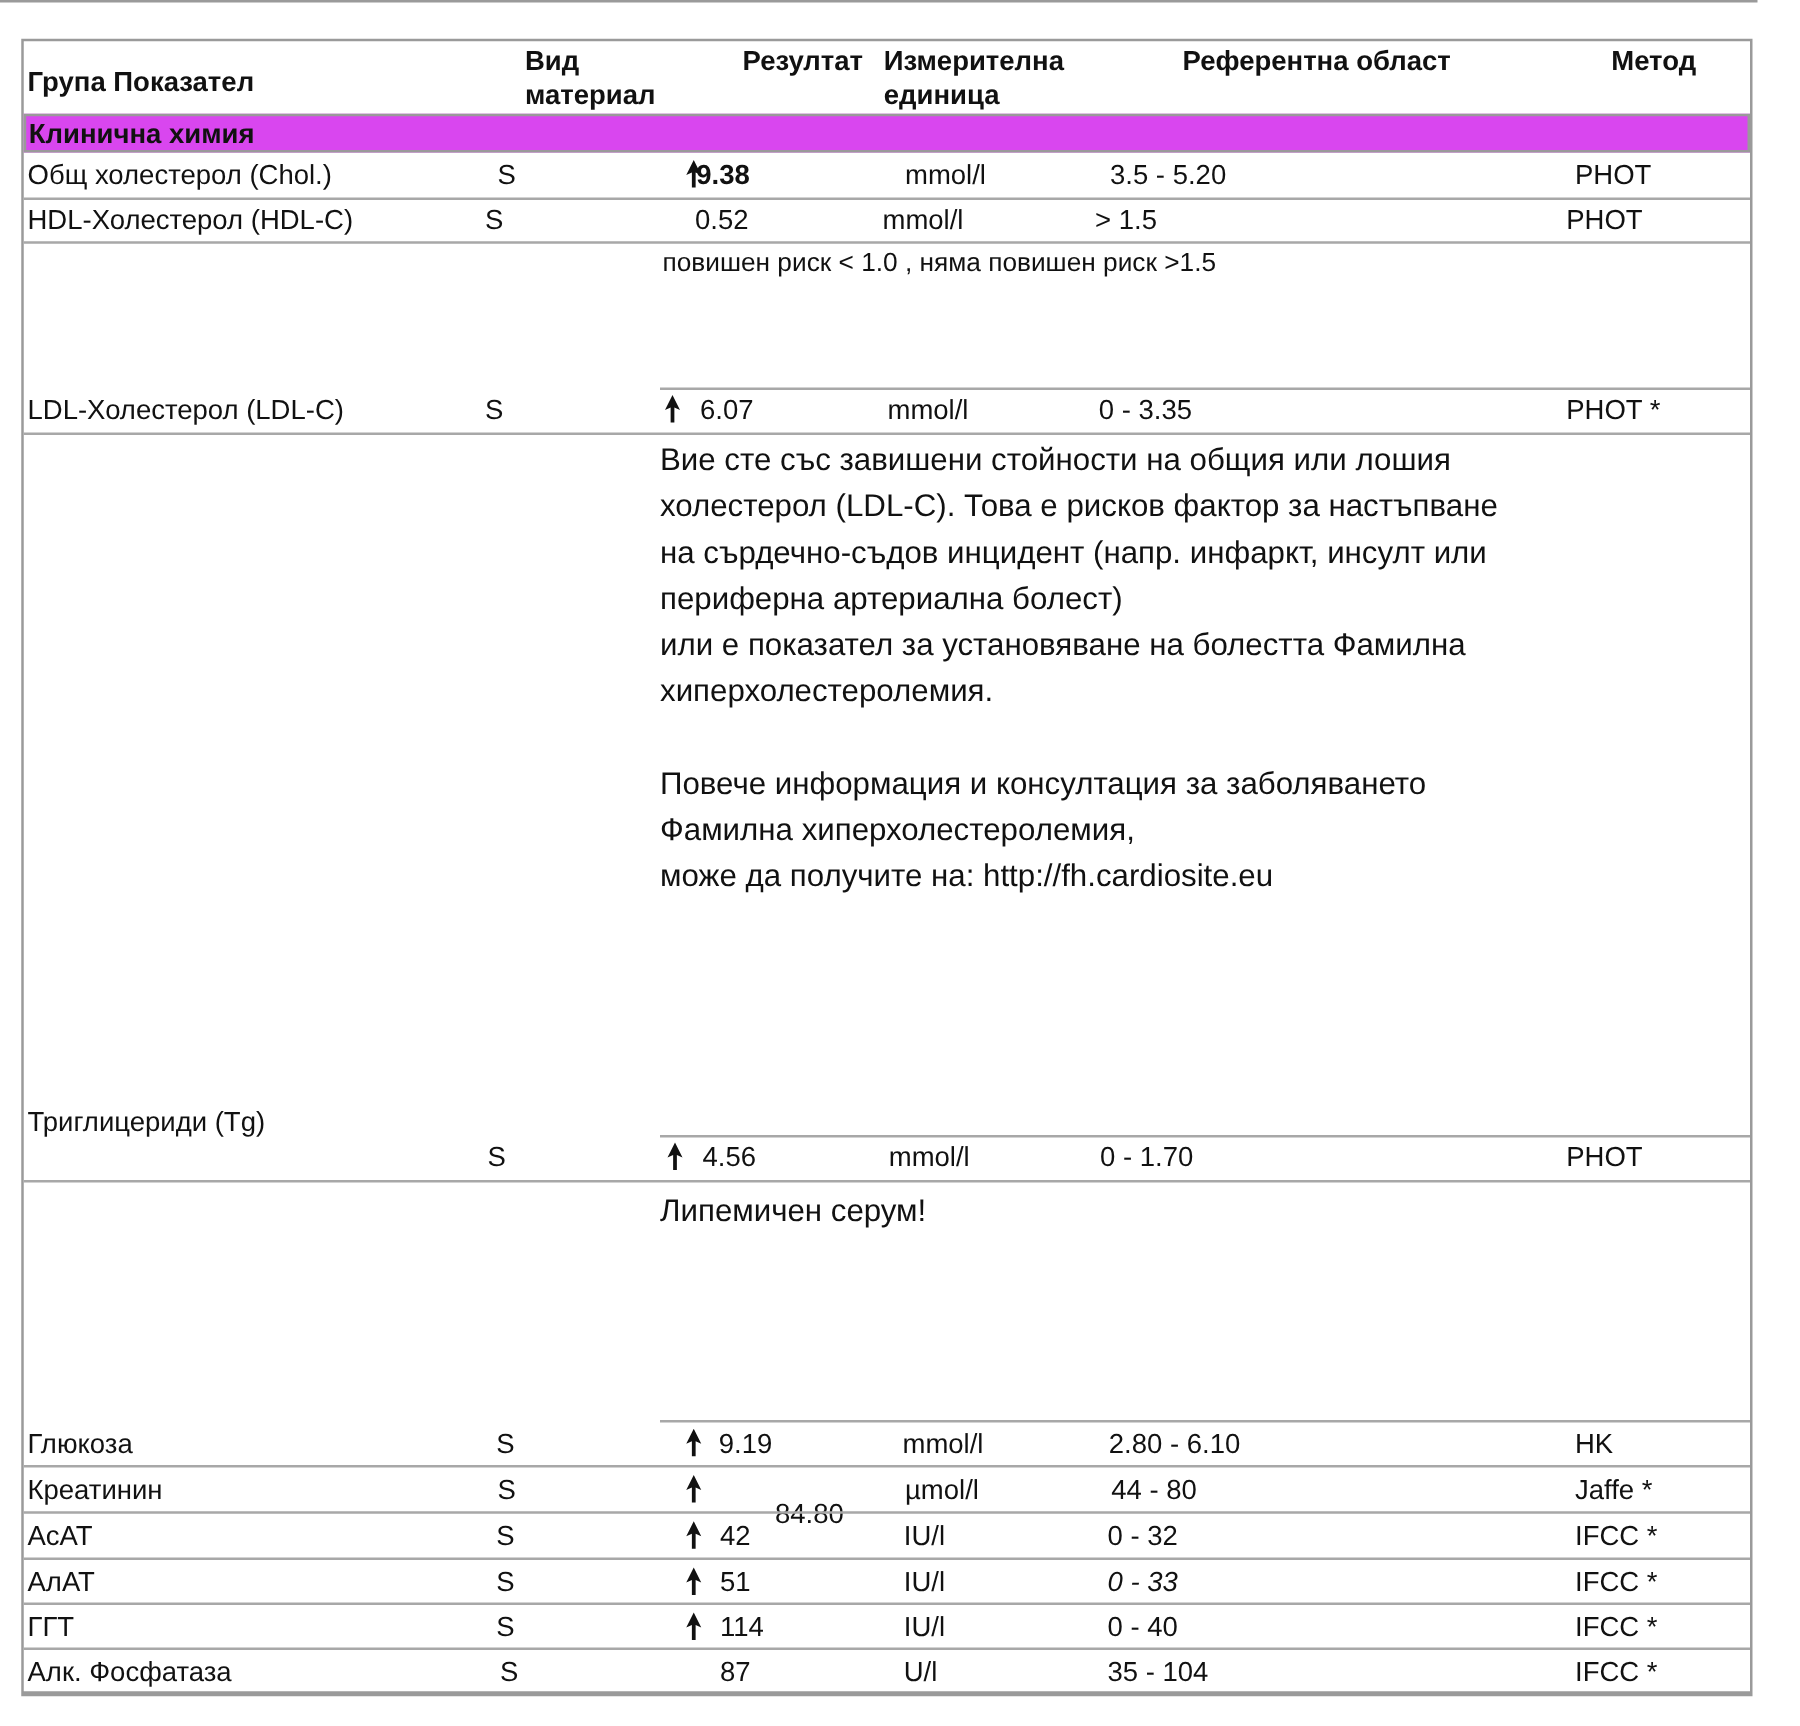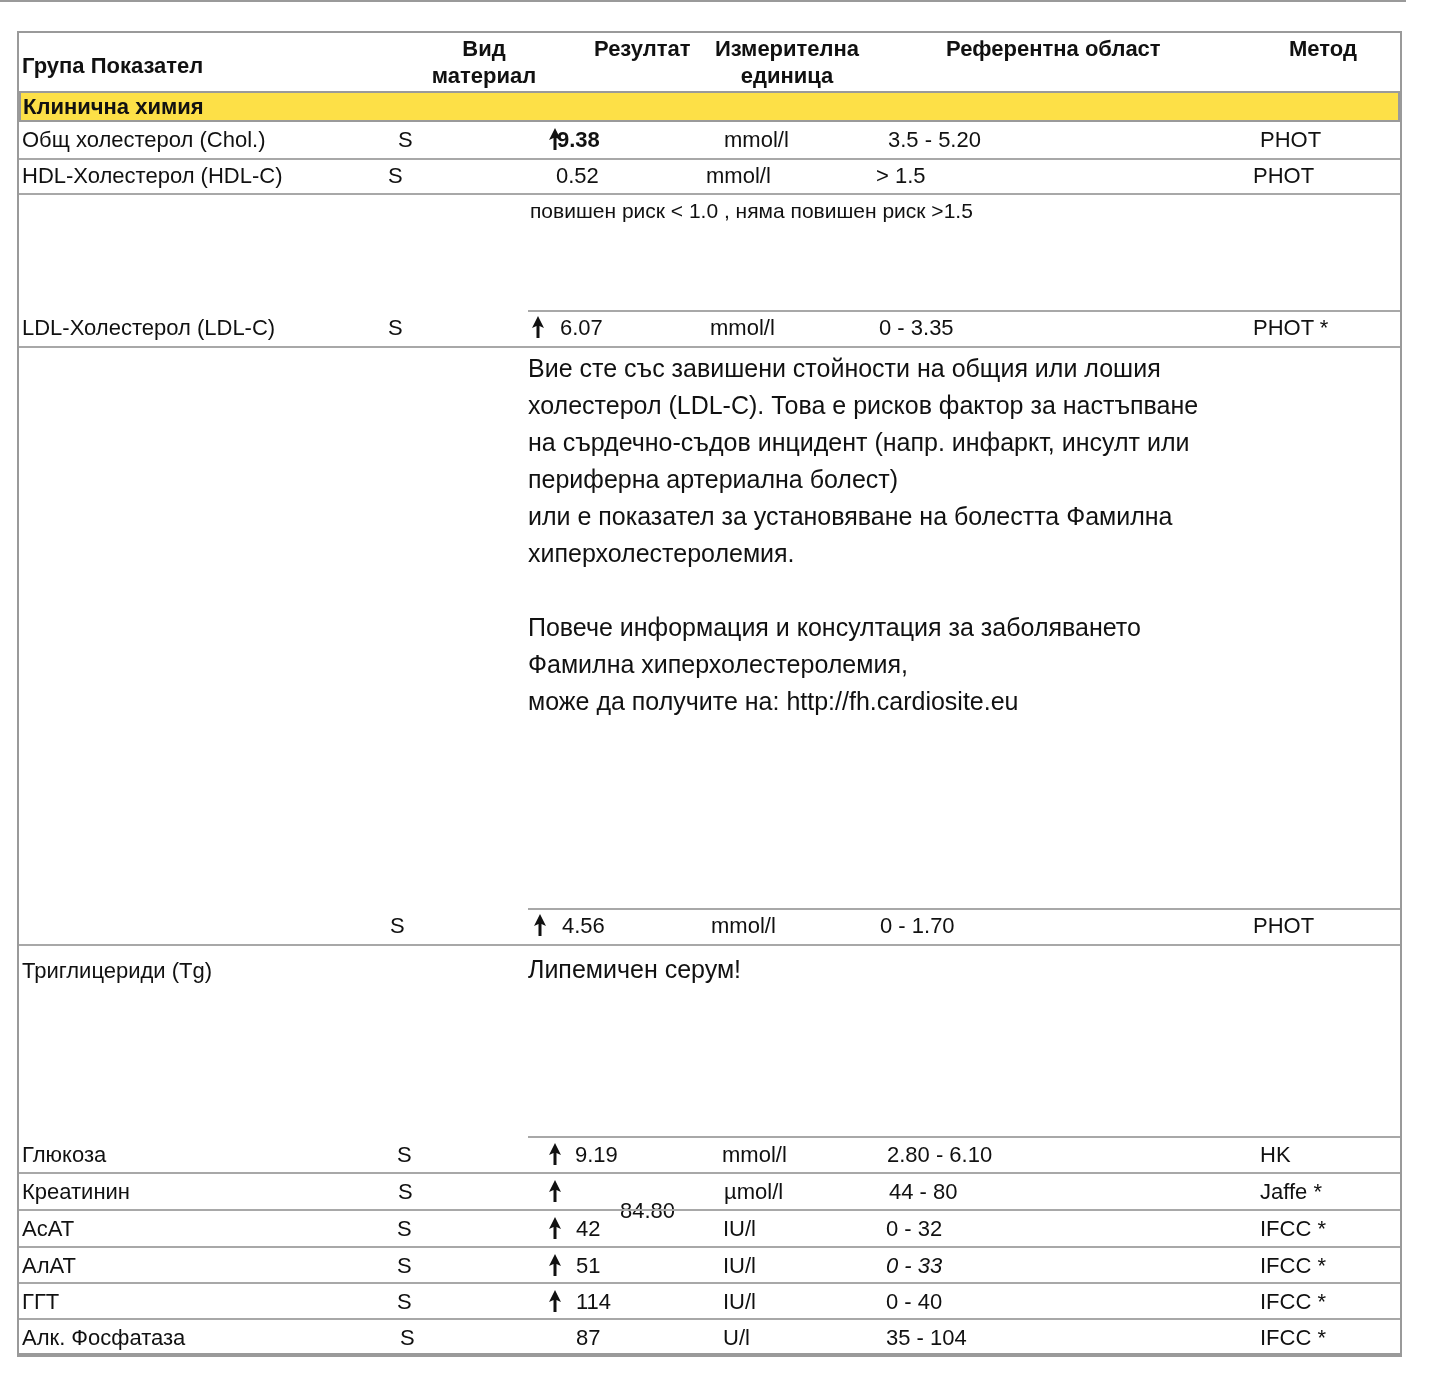--- a/index.html
+++ b/index.html
@@ -2,23 +2,23 @@
 <html><head>
   <meta charset="utf-8">
   <style>
     html, body { margin: 0; padding: 0; background: #ffffff; }
     body { width: 1440px; height: 1381px; position: relative; overflow: hidden;
            font-family: "Liberation Sans", "DejaVu Sans", sans-serif; color: #111; }
     .topline { position: absolute; left: 0; top: 0; width: 1406px; height: 2px; background: #9a9a9a; }
     .frame { position: absolute; left: 17px; top: 31px; width: 1385px; height: 1326px;
              border: 2px solid #9a9a9a; border-bottom: 4px solid #9a9a9a; box-sizing: border-box; }
     .abs { position: absolute; white-space: nowrap; }
-    .hdr { font-weight: bold; font-size: 22px; line-height: 27px; text-align: center; }
+    .hdr { font-weight: bold; font-size: 22px; line-height: 27px; text-align: left; }
     .section { position: absolute; left: 19px; top: 91px; width: 1381px; height: 31px;
-               background: #fde047; border: 2px solid #9a9a9a; box-sizing: border-box; }
+               background: #d946ef; border: 2px solid #9a9a9a; box-sizing: border-box; }
     .section span { position: absolute; left: 2px; top: 1px; font-weight: bold; font-size: 22px; }
     .hline { position: absolute; height: 2px; background: #a8a8a8; }
     .cell { font-size: 22px; line-height: 26px; }
     .arrow { display: inline-block; width: 14px; height: 24px; vertical-align: middle; }
     .comment-small { font-size: 21px; }
     .comment-big { font-size: 25px; line-height: 37px; white-space: pre-line; }
   </style>
 </head>
 <body>
 
@@ -72,21 +72,21 @@
           <path d="M7 1 L13 13 L8.5 11 L8.5 23 L5.5 23 L5.5 11 L1 13 Z" fill="#111"></path>
         </svg></div>
       <div class="abs cell" style="left:560px; top:315px;">6.07</div>
       <div class="abs cell" style="left:710px; top:315px;">mmol/l</div>
       <div class="abs cell" style="left:879px; top:315px;">0 - 3.35</div>
       <div class="abs cell" style="left:1253px; top:315px;text-align:right;">PHOT *</div>
     </div>
     <div class="hline" style="left: 19px; top: 346px; width: 1381px;"></div>
     <div class="hline" style="left: 528px; top: 908px; width: 872px;"></div>
     <div>
-      <div class="abs cell" style="left:22px; top:958px;">Триглицериди (Tg)</div>
+      <div class="abs cell" style="left:22px; top:885px;">Триглицериди (Tg)</div>
       <div class="abs cell" style="left:390px; top:913px;">S</div>
       <div class="abs" style="left:533px; top:913px;"><svg class="arrow" viewBox="0 0 14 24">
           <path d="M7 1 L13 13 L8.5 11 L8.5 23 L5.5 23 L5.5 11 L1 13 Z" fill="#111"></path>
         </svg></div>
       <div class="abs cell" style="left:562px; top:913px;">4.56</div>
       <div class="abs cell" style="left:711px; top:913px;">mmol/l</div>
       <div class="abs cell" style="left:880px; top:913px;">0 - 1.70</div>
       <div class="abs cell" style="left:1253px; top:913px;">PHOT</div>
     </div>
     <div class="hline" style="left: 19px; top: 944px; width: 1381px;"></div>

